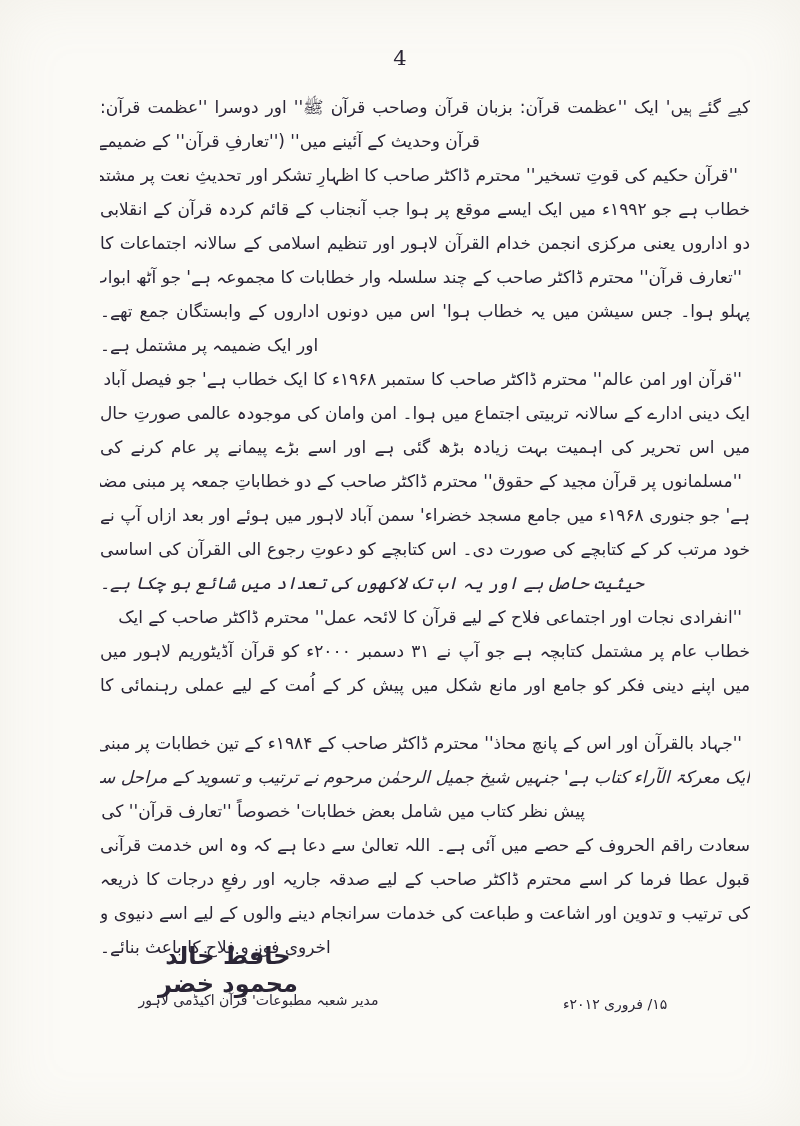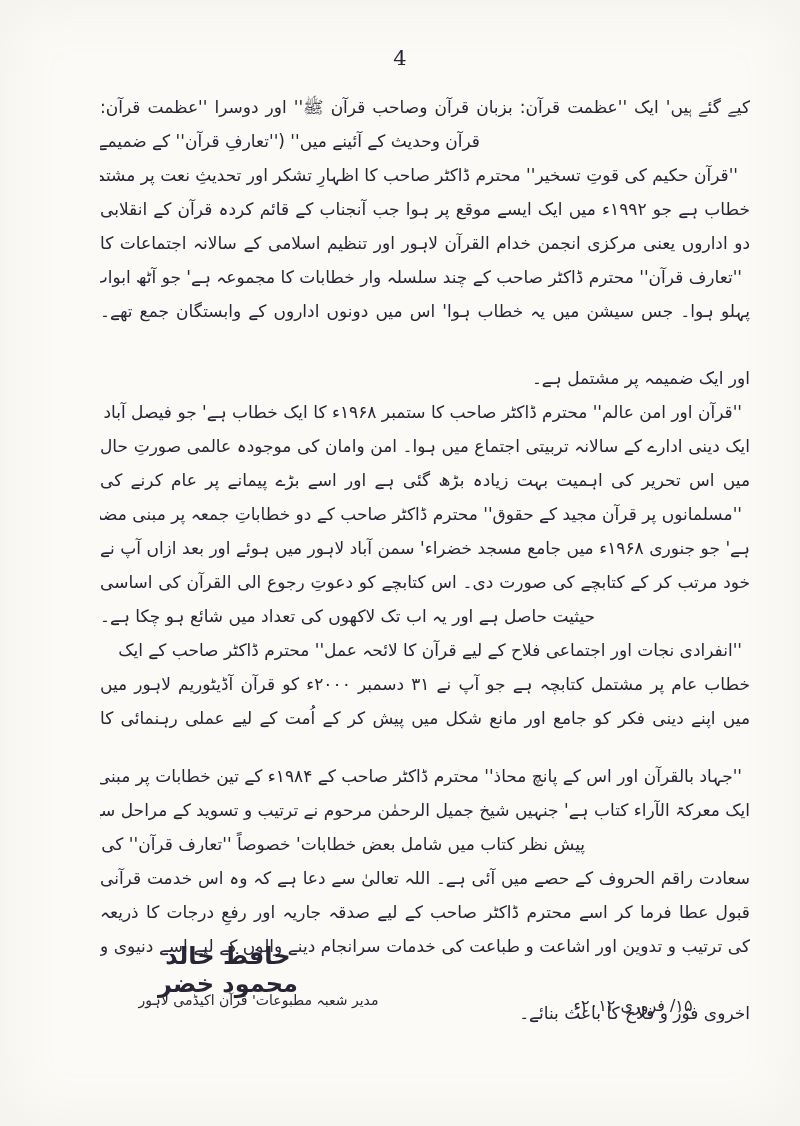--- a/index.html
+++ b/index.html
@@ -38,22 +38,22 @@
   .line {
     height: 34px;
     line-height: 34px;
     font-size: 17px;
     white-space: nowrap;
     overflow: hidden;
     letter-spacing: 0.2px;
   }
   .l-justify { white-space: normal; text-align: justify; text-align-last: justify; }
   .l-right   { text-align: right; }
-  .l-left    { text-align: left; }
-  .l-center  { text-align: right; margin-top: 33px; }
+  .l-left    { text-align: left; font-style: italic; }
+  .l-center  { text-align: left; }
   .sig-name {
     position: absolute;
     top: 942px;
     left: 138px;
     width: 180px;
     direction: rtl;
     text-align: center;
     font-size: 24px;
     font-weight: bold;
     color: var(--ink, #2a2535);
@@ -67,22 +67,22 @@
     text-align: center;
     font-size: 14px;
     color: var(--ink, #2a2535);
   }
   .sig-date {
     position: absolute;
     top: 996px;
     left: 563px;
     width: 140px;
     direction: rtl;
-    text-align: center;
-    font-size: 16px;
+    text-align: left;
+    font-size: 14px;
     color: var(--ink, #2a2535);
   }
 </style>
 </head>
 <body>
 
 <div class="page">
   <div class="page-number">4</div>
 
   <div class="body-text">

